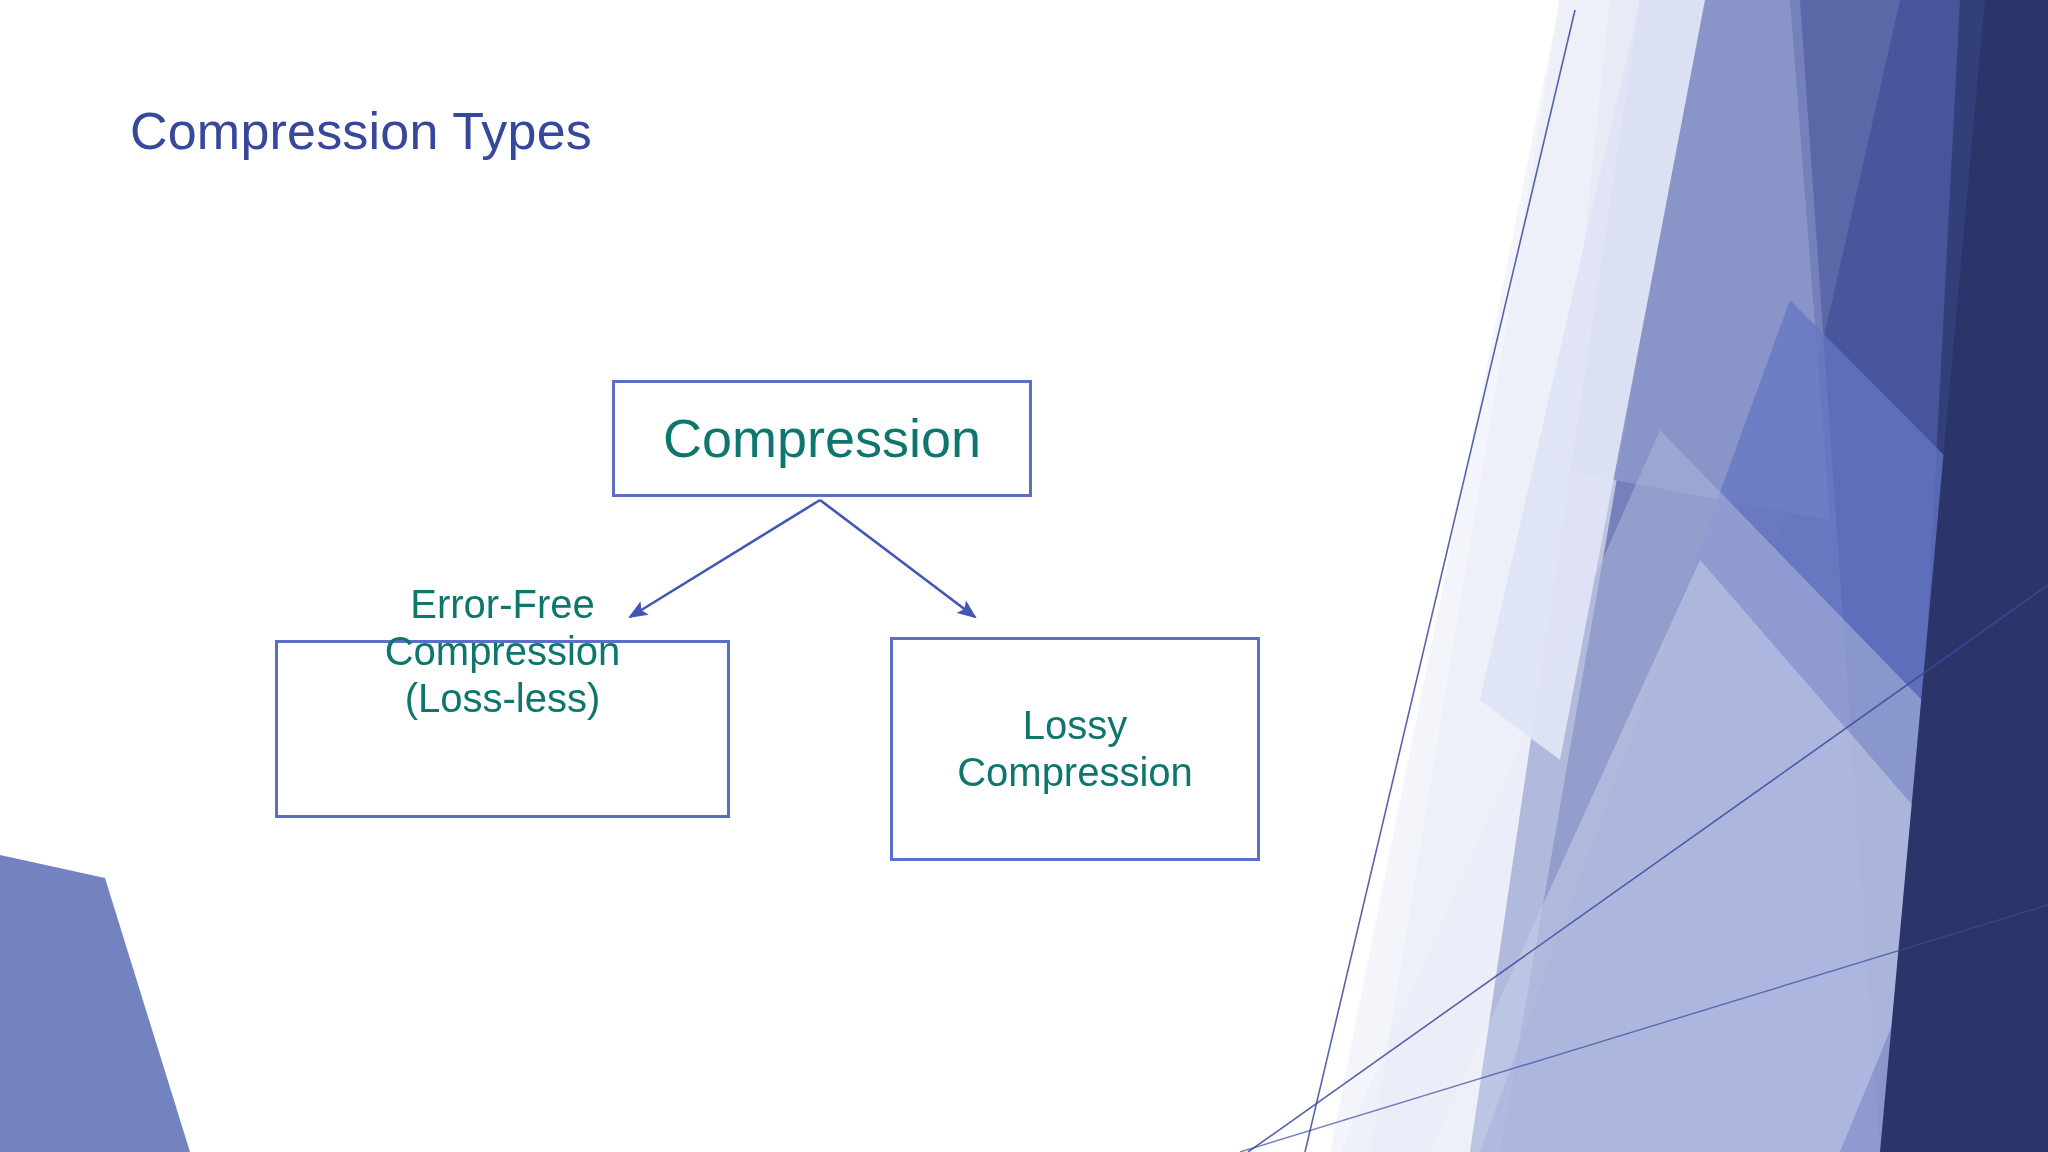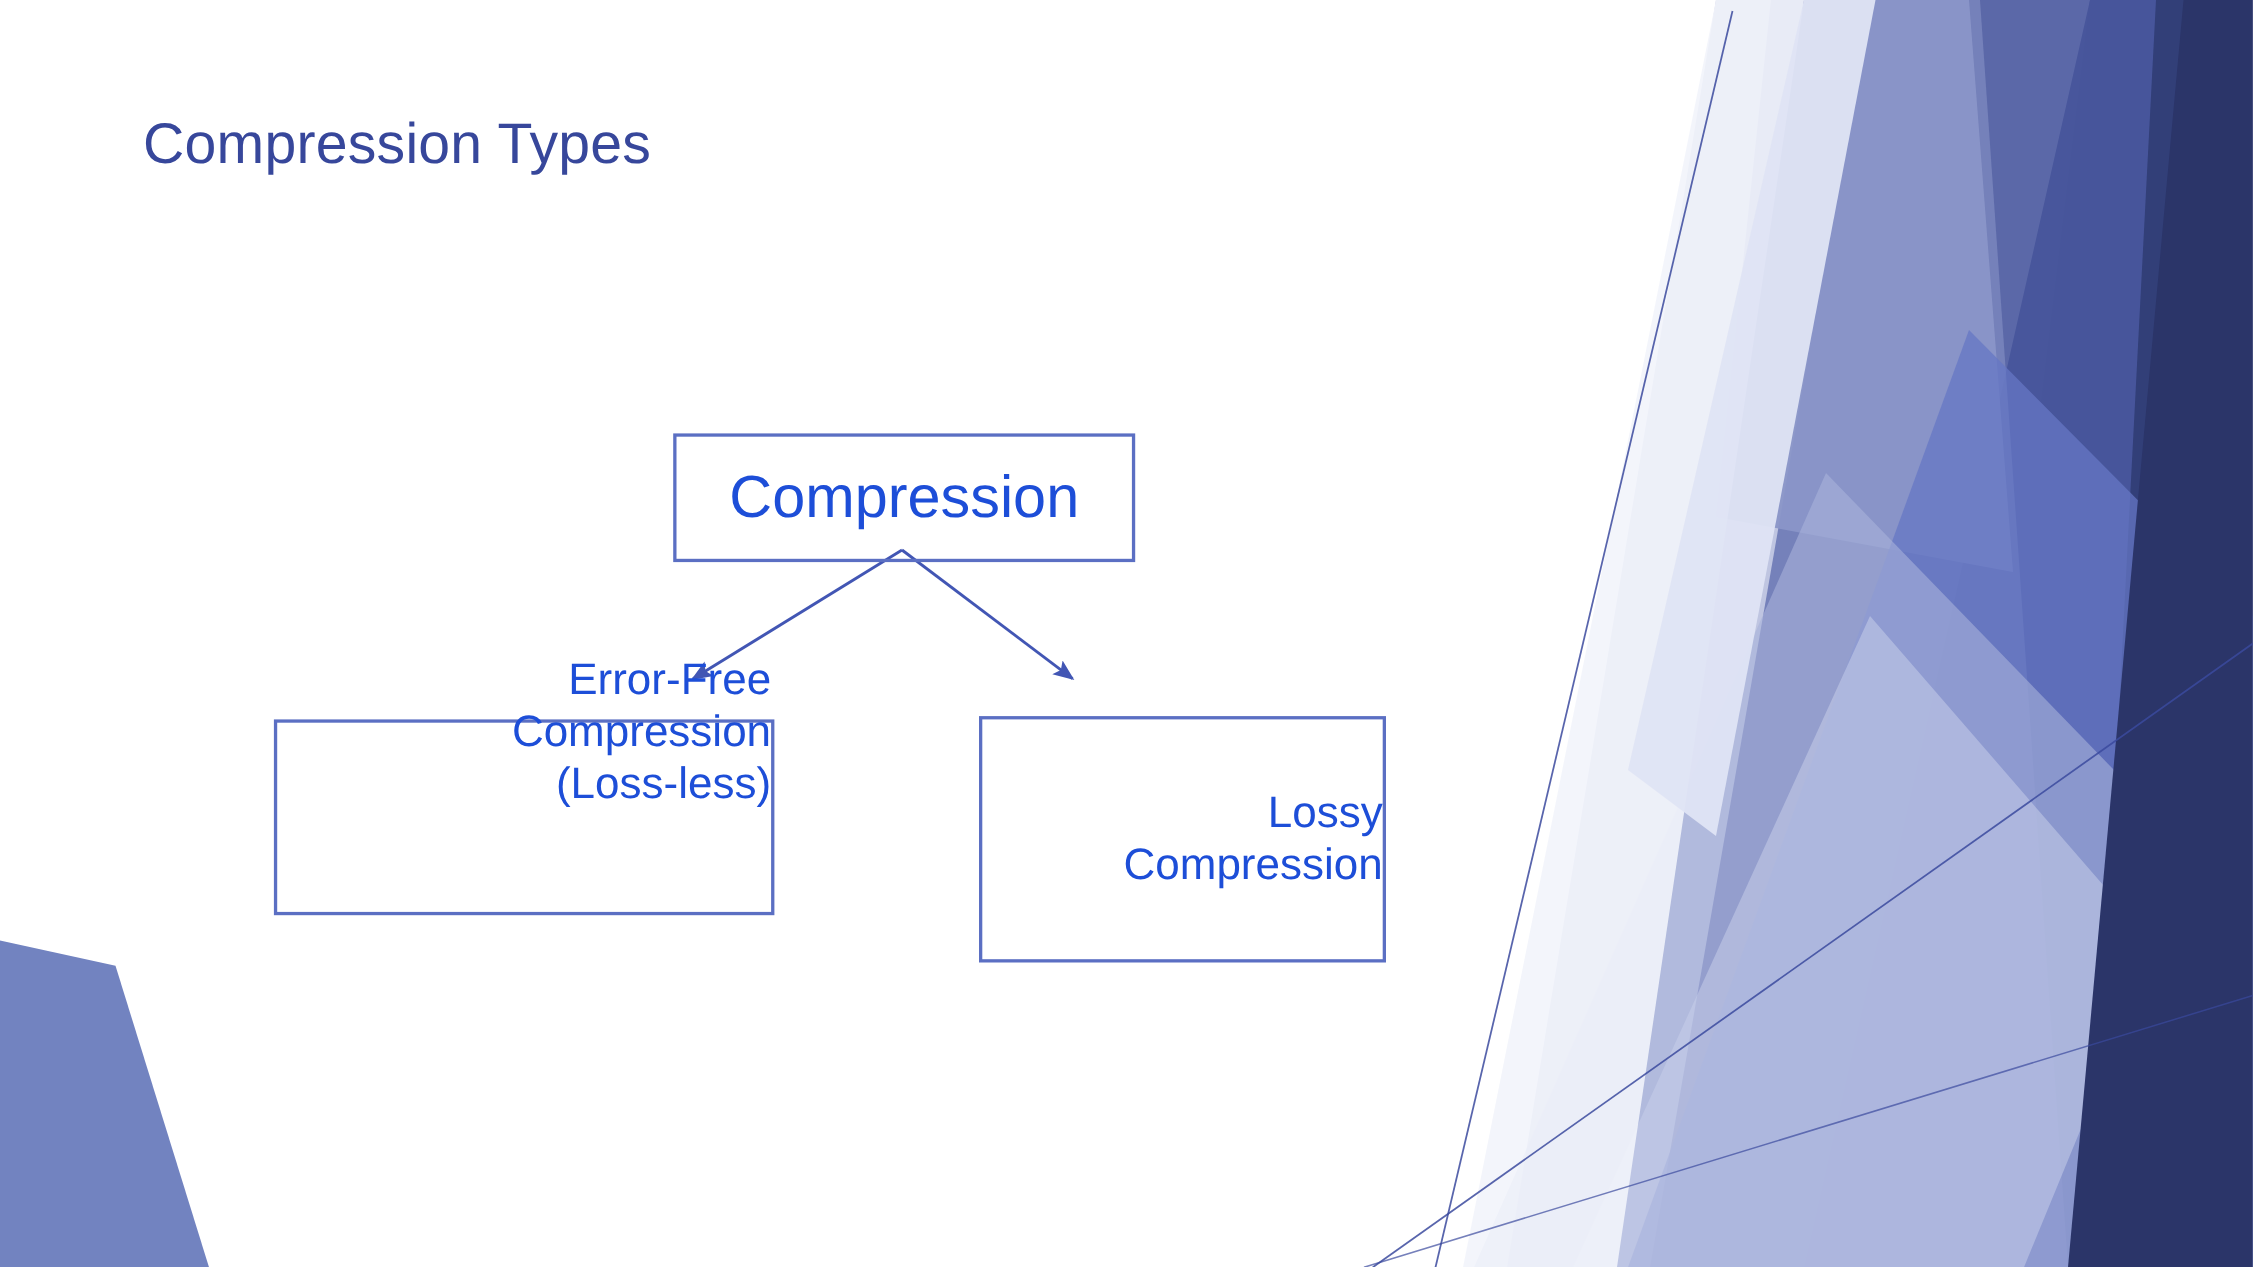--- a/index.html
+++ b/index.html
@@ -39,32 +39,31 @@
   #diagram {
     position:absolute; inset:0;
   }
   .node {
     position:absolute;
     border:3px solid #5B6FC3;
     background:transparent;
     display:flex;
     align-items:center;
     justify-content:center;
-    text-align:right;
-    color:#1d4ed8;
+    text-align:center;
+    color:#0f766e;
     line-height:1.18;
-    margin-top:14px;
   }
   #node-root {
     left:612px; top:380px;
     width:420px; height:117px;
     font-size:54px;
   }
   #node-lossless {
-    left:249px; top:640px;
+    left:275px; top:640px;
     width:455px; height:178px;
     font-size:40px;
     align-items:flex-start;
     justify-content:center;
   }
   
   #node-lossless .node-text {
     position:relative;
     top:-62px;
     width:100%;

